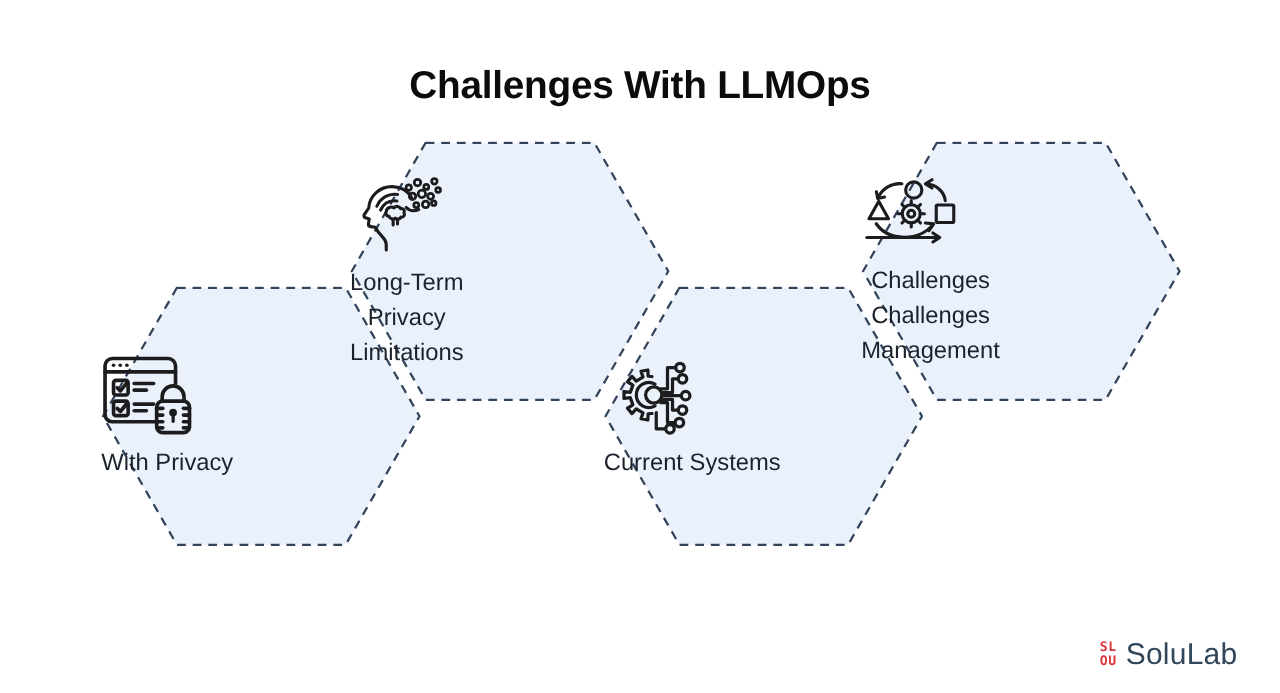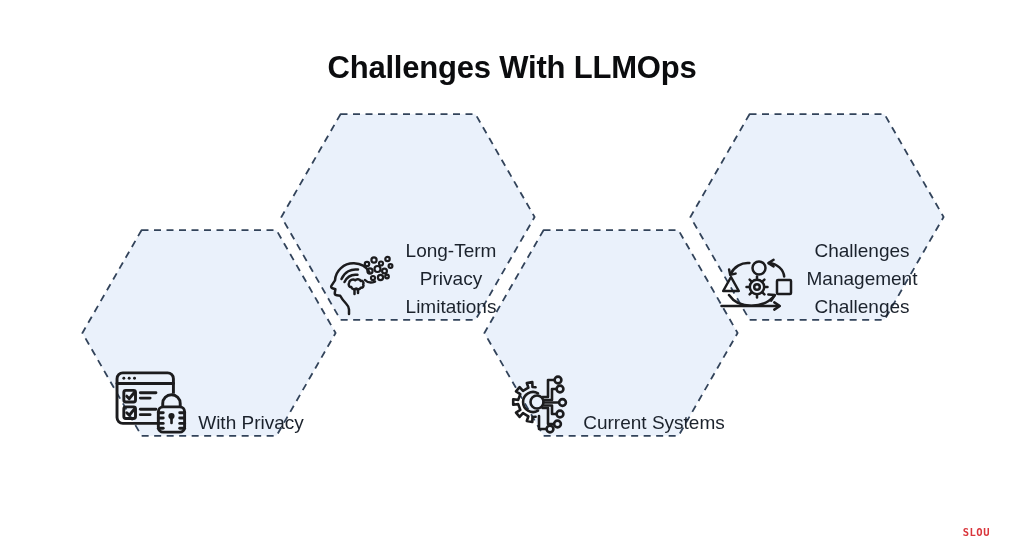--- a/index.html
+++ b/index.html
@@ -35,22 +35,22 @@
   .hex svg.hexshape{position:absolute;left:0;top:0;}
   .hex polygon.hexpoly{
     fill:var(--hex-fill);
     stroke:var(--hex-border);
     stroke-width:1.8;
     stroke-dasharray:7 5.5;
     stroke-linejoin:round;
   }
   .hex-content{
     position:absolute;inset:0;
-    display:flex;flex-direction:row;
-    align-items:flex-end;justify-content:center;
+    display:flex;flex-direction:column;
+    align-items:flex-start;justify-content:center;
     gap:6px;
   }
   .icon{color:var(--icon-stroke);display:block;}
   .hex-label{
     text-align:center;
     font-size:19px;
     line-height:28px;
     font-weight:500;
     color:var(--label-color);
   }
@@ -58,21 +58,21 @@
   .hex1{left:81px;top:229px;}
   .hex2{left:280px;top:113px;}
   .hex3{left:483px;top:229px;}
   .hex4{left:689px;top:113px;}
   .logo{
     position:absolute;
     right:34px;bottom:16px;
     display:flex;align-items:center;gap:7px;
   }
   .logo-mark{
-    display:flex;flex-direction:row;justify-content:center;
+    display:flex;flex-direction:column;justify-content:center;
     font-family:"DejaVu Sans Mono", monospace;
     font-size:10.5px;font-weight:700;line-height:1.02;
     color:var(--logo-red);
     letter-spacing:0.5px;
   }
   .logo-word{
     font-size:24px;
     font-weight:500;
     color:var(--logo-navy);
     letter-spacing:0.2px;
@@ -216,24 +216,25 @@
         <path d="M67.2,18.5 C66.4,11.4 60.3,5.8 52,5"></path>
         <path d="M56.6,1.8 L51.4,5.1 L56.6,8.4"></path>
         <path d="M4.5,48 L62,48"></path>
         <path d="M57.3,44.4 L62.8,48 L57.3,51.6"></path>
         <path d="M12,37 C22,51.5 46.5,51 57.5,37.5"></path>
         <path d="M51.3,36.4 L57.9,37.1 L54.2,42.6"></path>
       </g>
     </svg>
     <div class="hex-label">
       <span>Challenges</span>
+      <span>Challenges</span>
       <span>Management</span>
-      <span>Challenges</span>
     </div>
   </div>
 </div>
 
 <div class="logo">
   <div class="logo-mark">
     <span>SL</span>
     <span>OU</span>
   </div>
+  <span class="logo-word">SoluLab</span>
 </div>
 
 </body></html>

